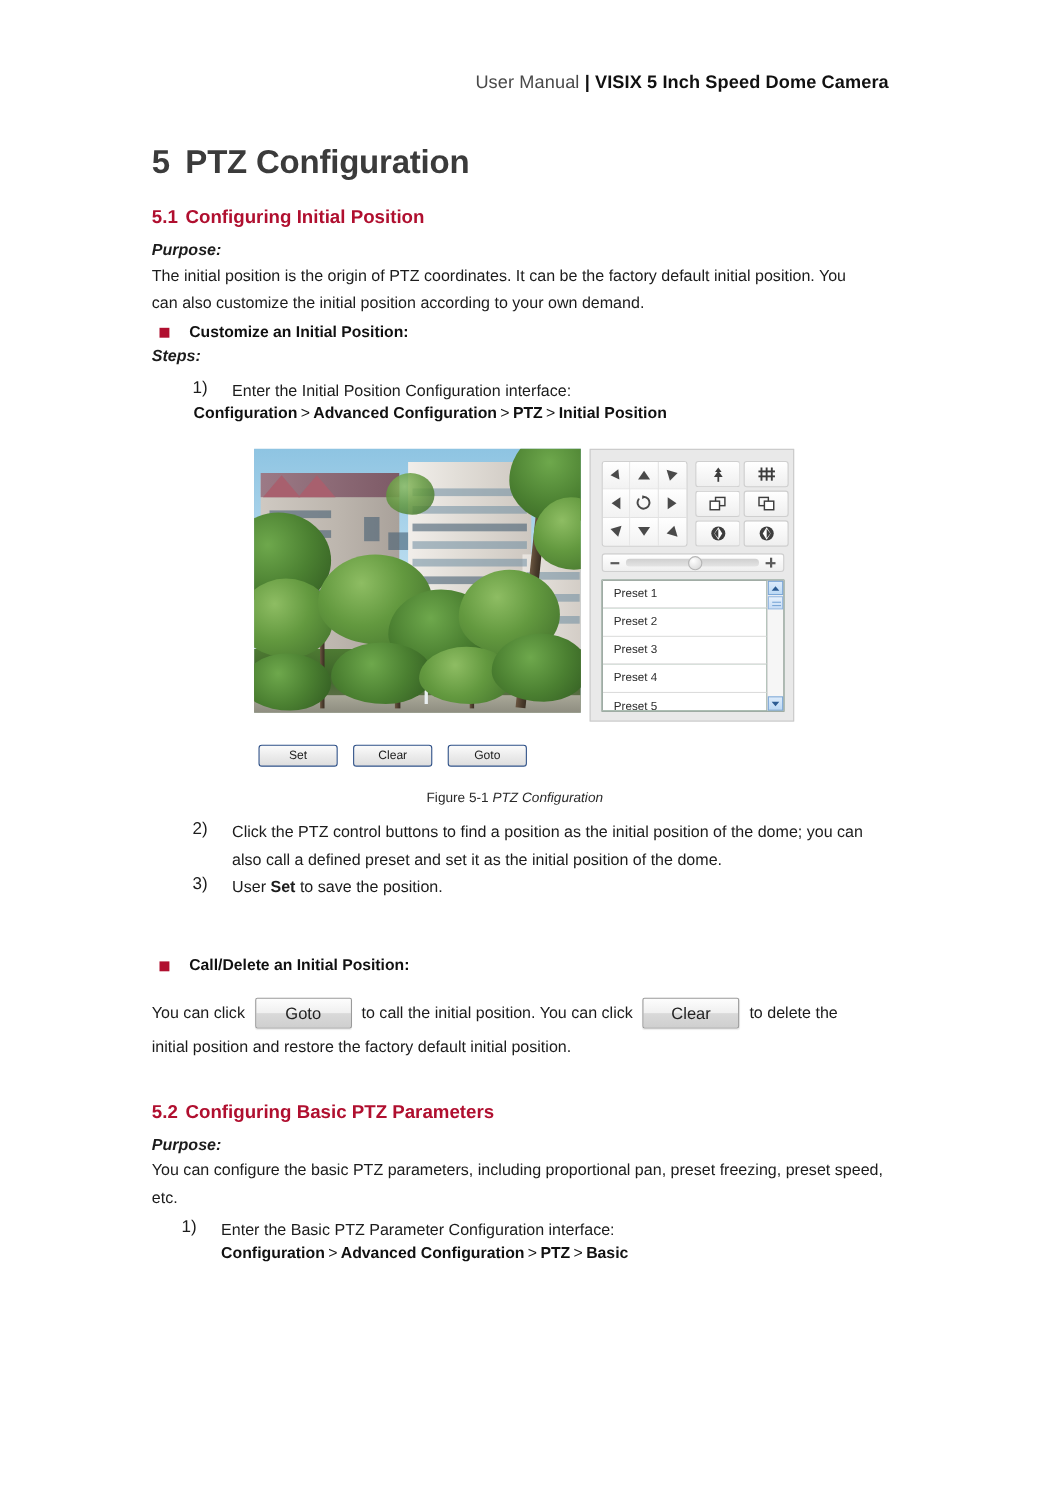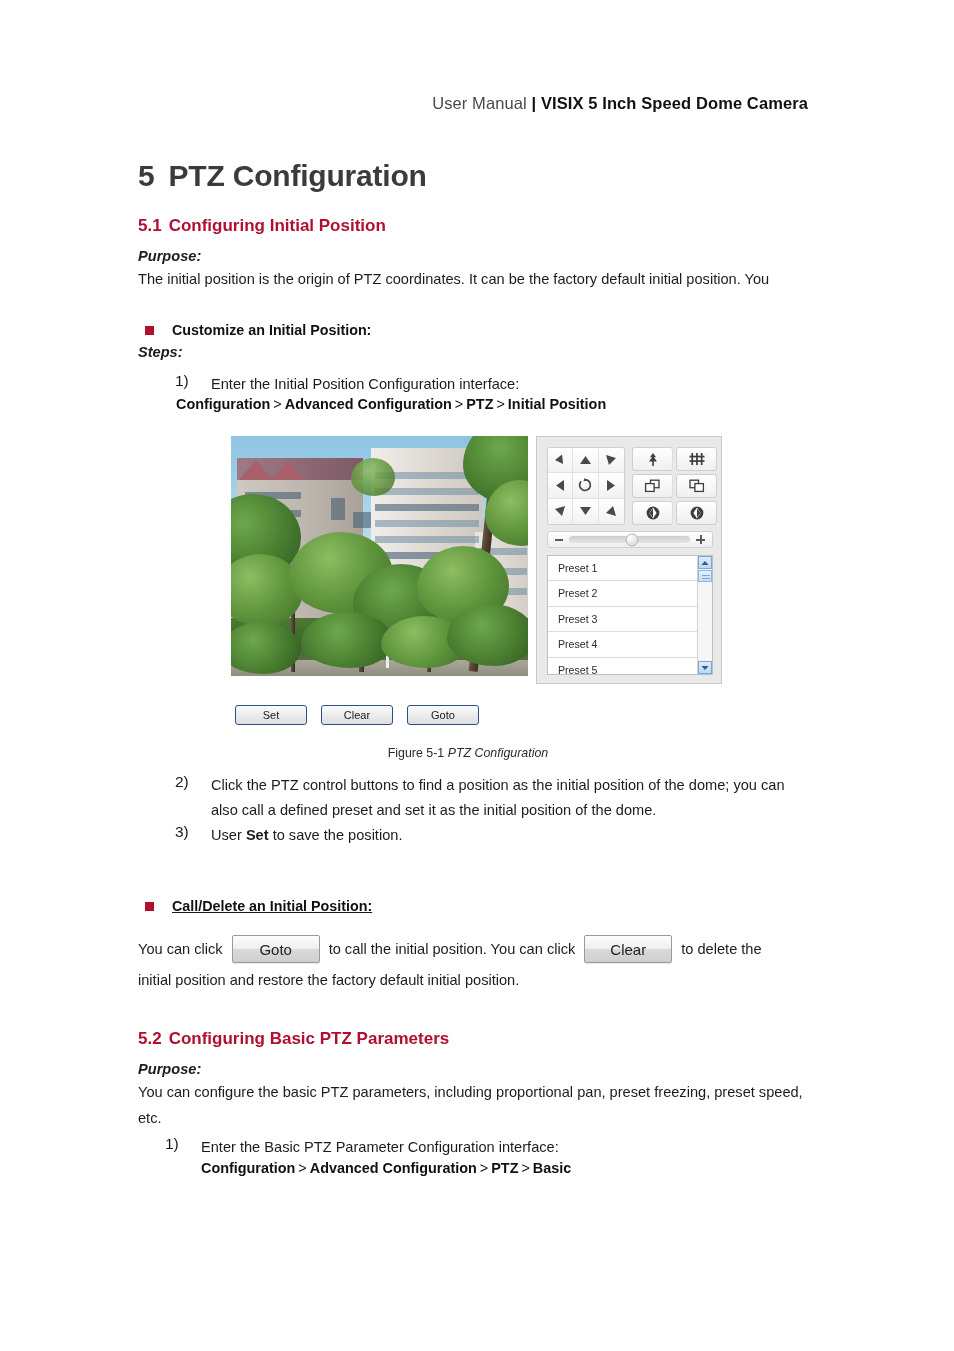--- a/index.html
+++ b/index.html
@@ -7,21 +7,21 @@
   body {
     width: 954px;
     height: 1351px;
     background: #ffffff;
     font-family: "Liberation Sans", sans-serif;
     color: #1a1a1a;
     position: relative;
     overflow: hidden;
   }
 
-  .page { position: absolute; inset: 0; margin-top: 28px; }
+  .page { position: absolute; inset: 0; }
 
   
   .doc-header {
     position: absolute;
     top: 66px;
     left: 0;
     width: 954px;
     padding-right: 146px;
     text-align: right;
     font-size: 16.5px;
@@ -435,20 +435,21 @@
   <div class="h1">
     <span class="h1-num">5</span><span>PTZ Configuration</span>
   </div>
 
   <div class="h2" id="h2-51">
     <span class="h2-num">5.1</span><span>Configuring Initial Position</span>
   </div>
 
   <div class="txt txt-ital" style="top:221px;">Purpose:</div>
   <div class="txt" style="top:244px;">The initial position is the origin of PTZ coordinates. It can be the factory default initial position. You</div>
+  <div class="txt" style="top:269px;">can also customize the initial position according to your own demand.</div>
 
   <div class="bullet-row" style="top:294px;">
     <span class="bullet-sq"></span>
     <span class="bullet-txt">Customize an Initial Position:</span>
   </div>
 
   <div class="txt txt-ital" style="top:317px;">Steps:</div>
 
   <div class="step" style="top:344px; left:175px;">
     <span class="step-num">1)</span>
@@ -663,21 +664,21 @@
       <span>Click the PTZ control buttons to find a position as the initial position of the dome; you can</span>
       <span class="step-line2">also call a defined preset and set it as the initial position of the dome.</span>
     </span>
   </div>
 
   <div class="step" style="top:795px; left:175px;">
     <span class="step-num">3)</span>
     <span class="step-body"><span>User </span><span class="bold">Set</span><span> to save the position.</span></span>
   </div>
 
-  <div class="bullet-row" style="top:870px;text-decoration:underline;">
+  <div class="bullet-row" style="top:870px;">
     <span class="bullet-sq"></span>
     <span class="bullet-txt">Call/Delete an Initial Position:</span>
   </div>
 
   <div class="inline-para" style="top:907px;">
     <span>You can click</span>
     <span class="inline-btn">Goto</span>
     <span>to call the initial position. You can click</span>
     <span class="inline-btn">Clear</span>
     <span>to delete the</span>

